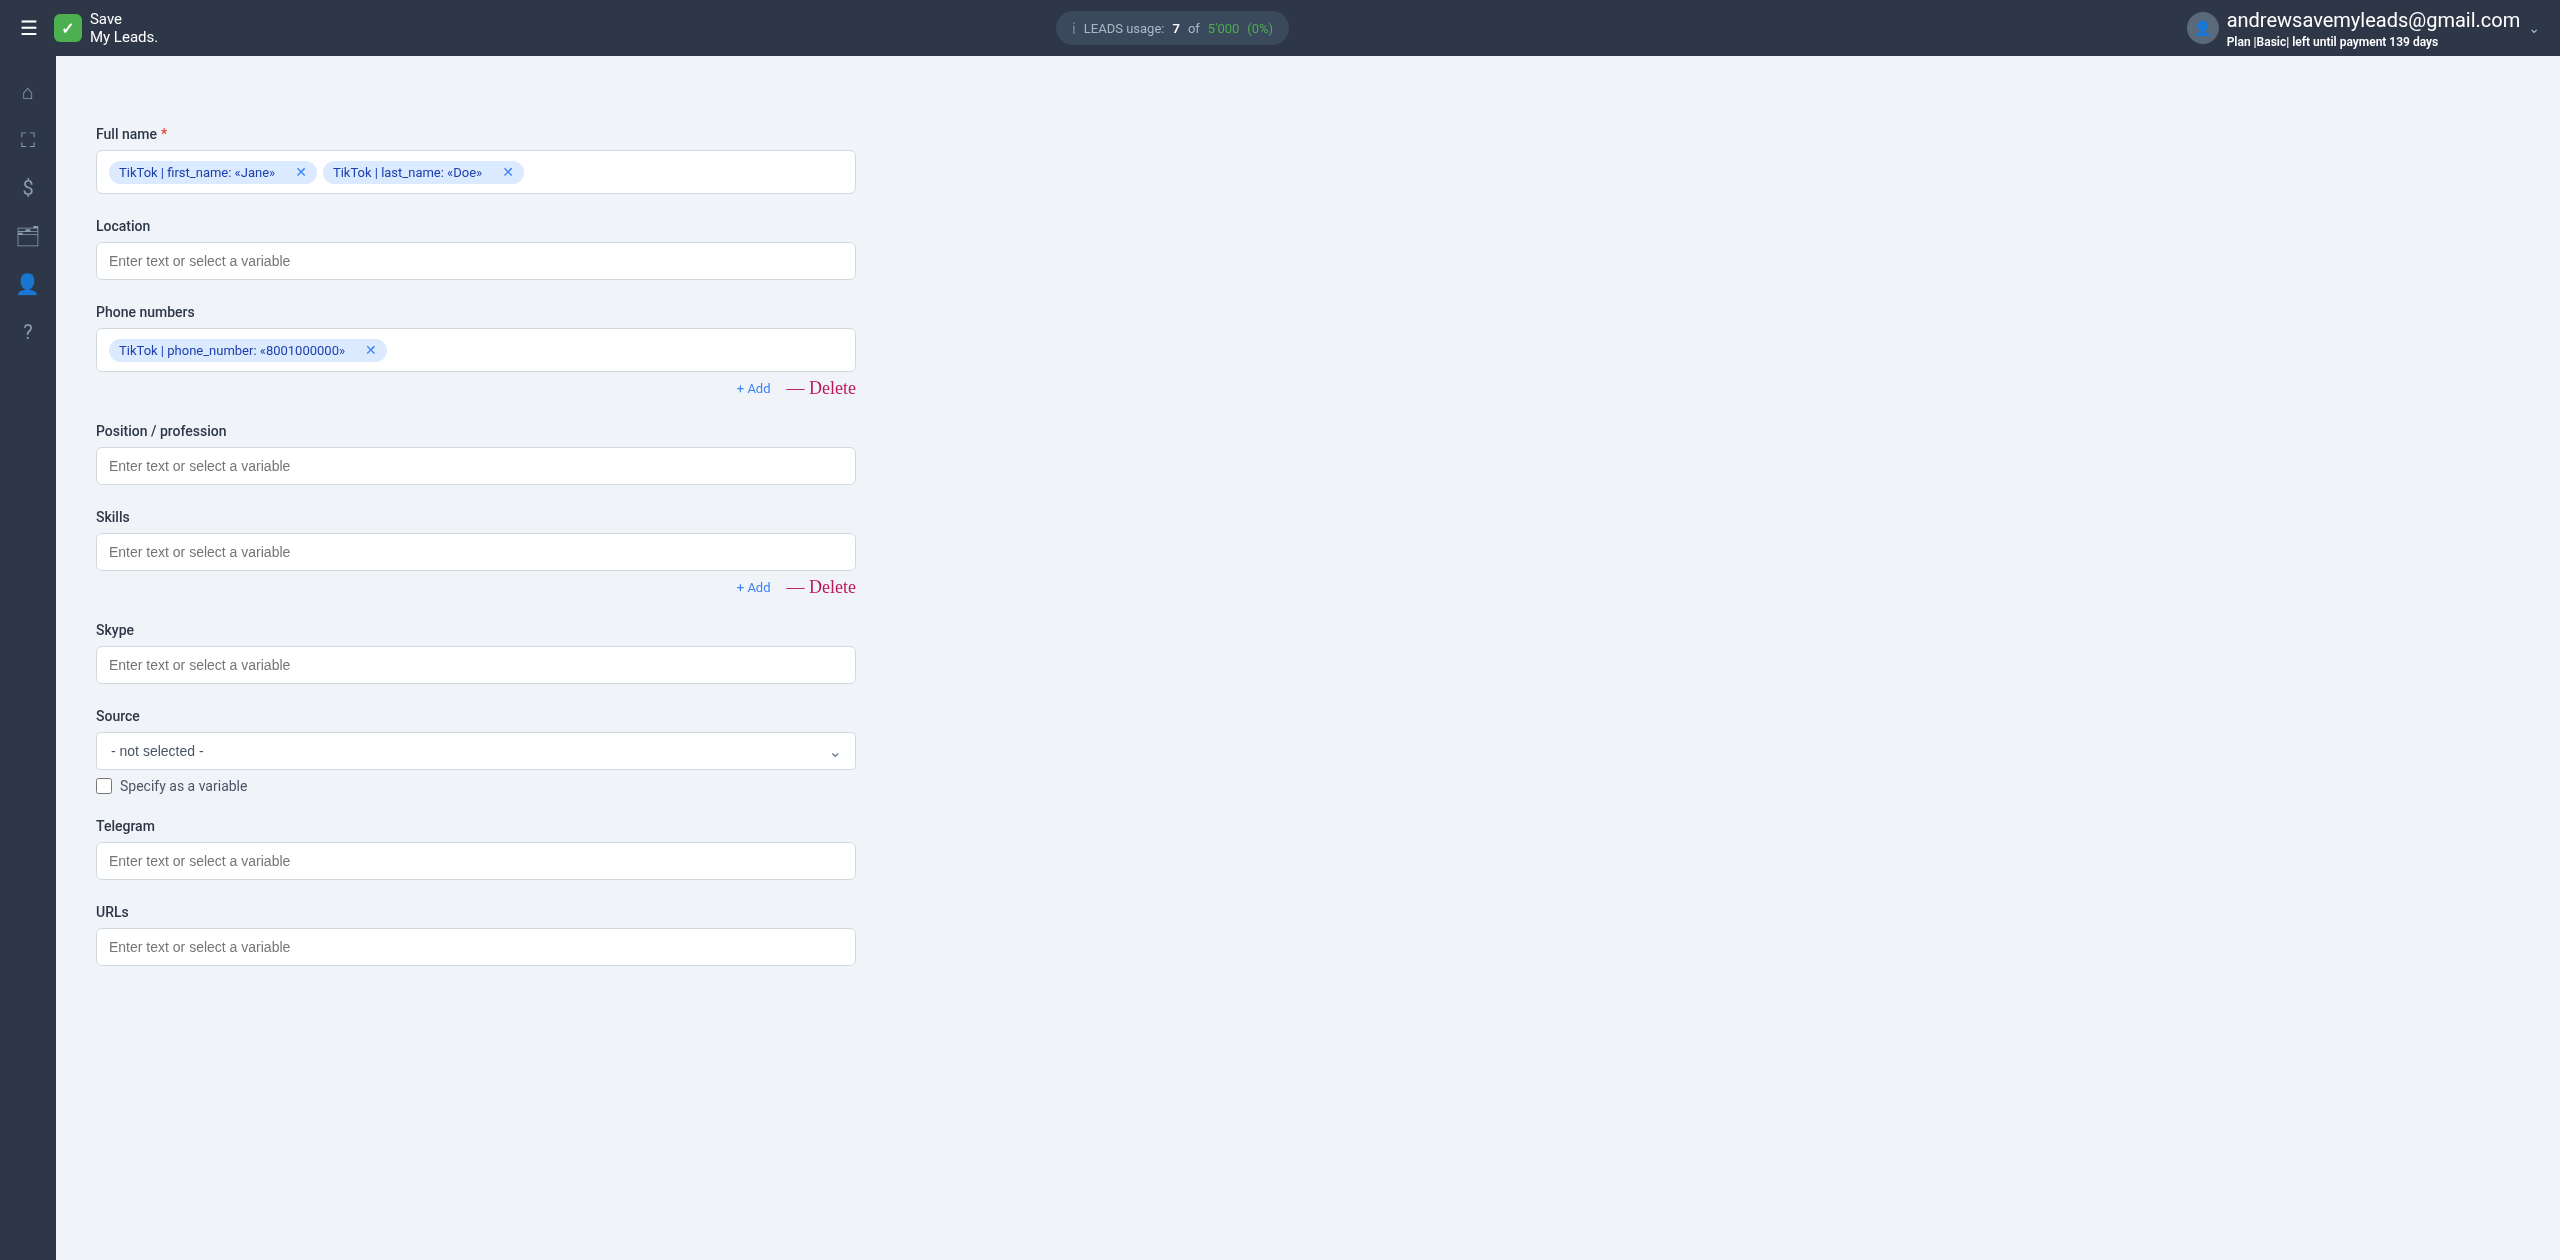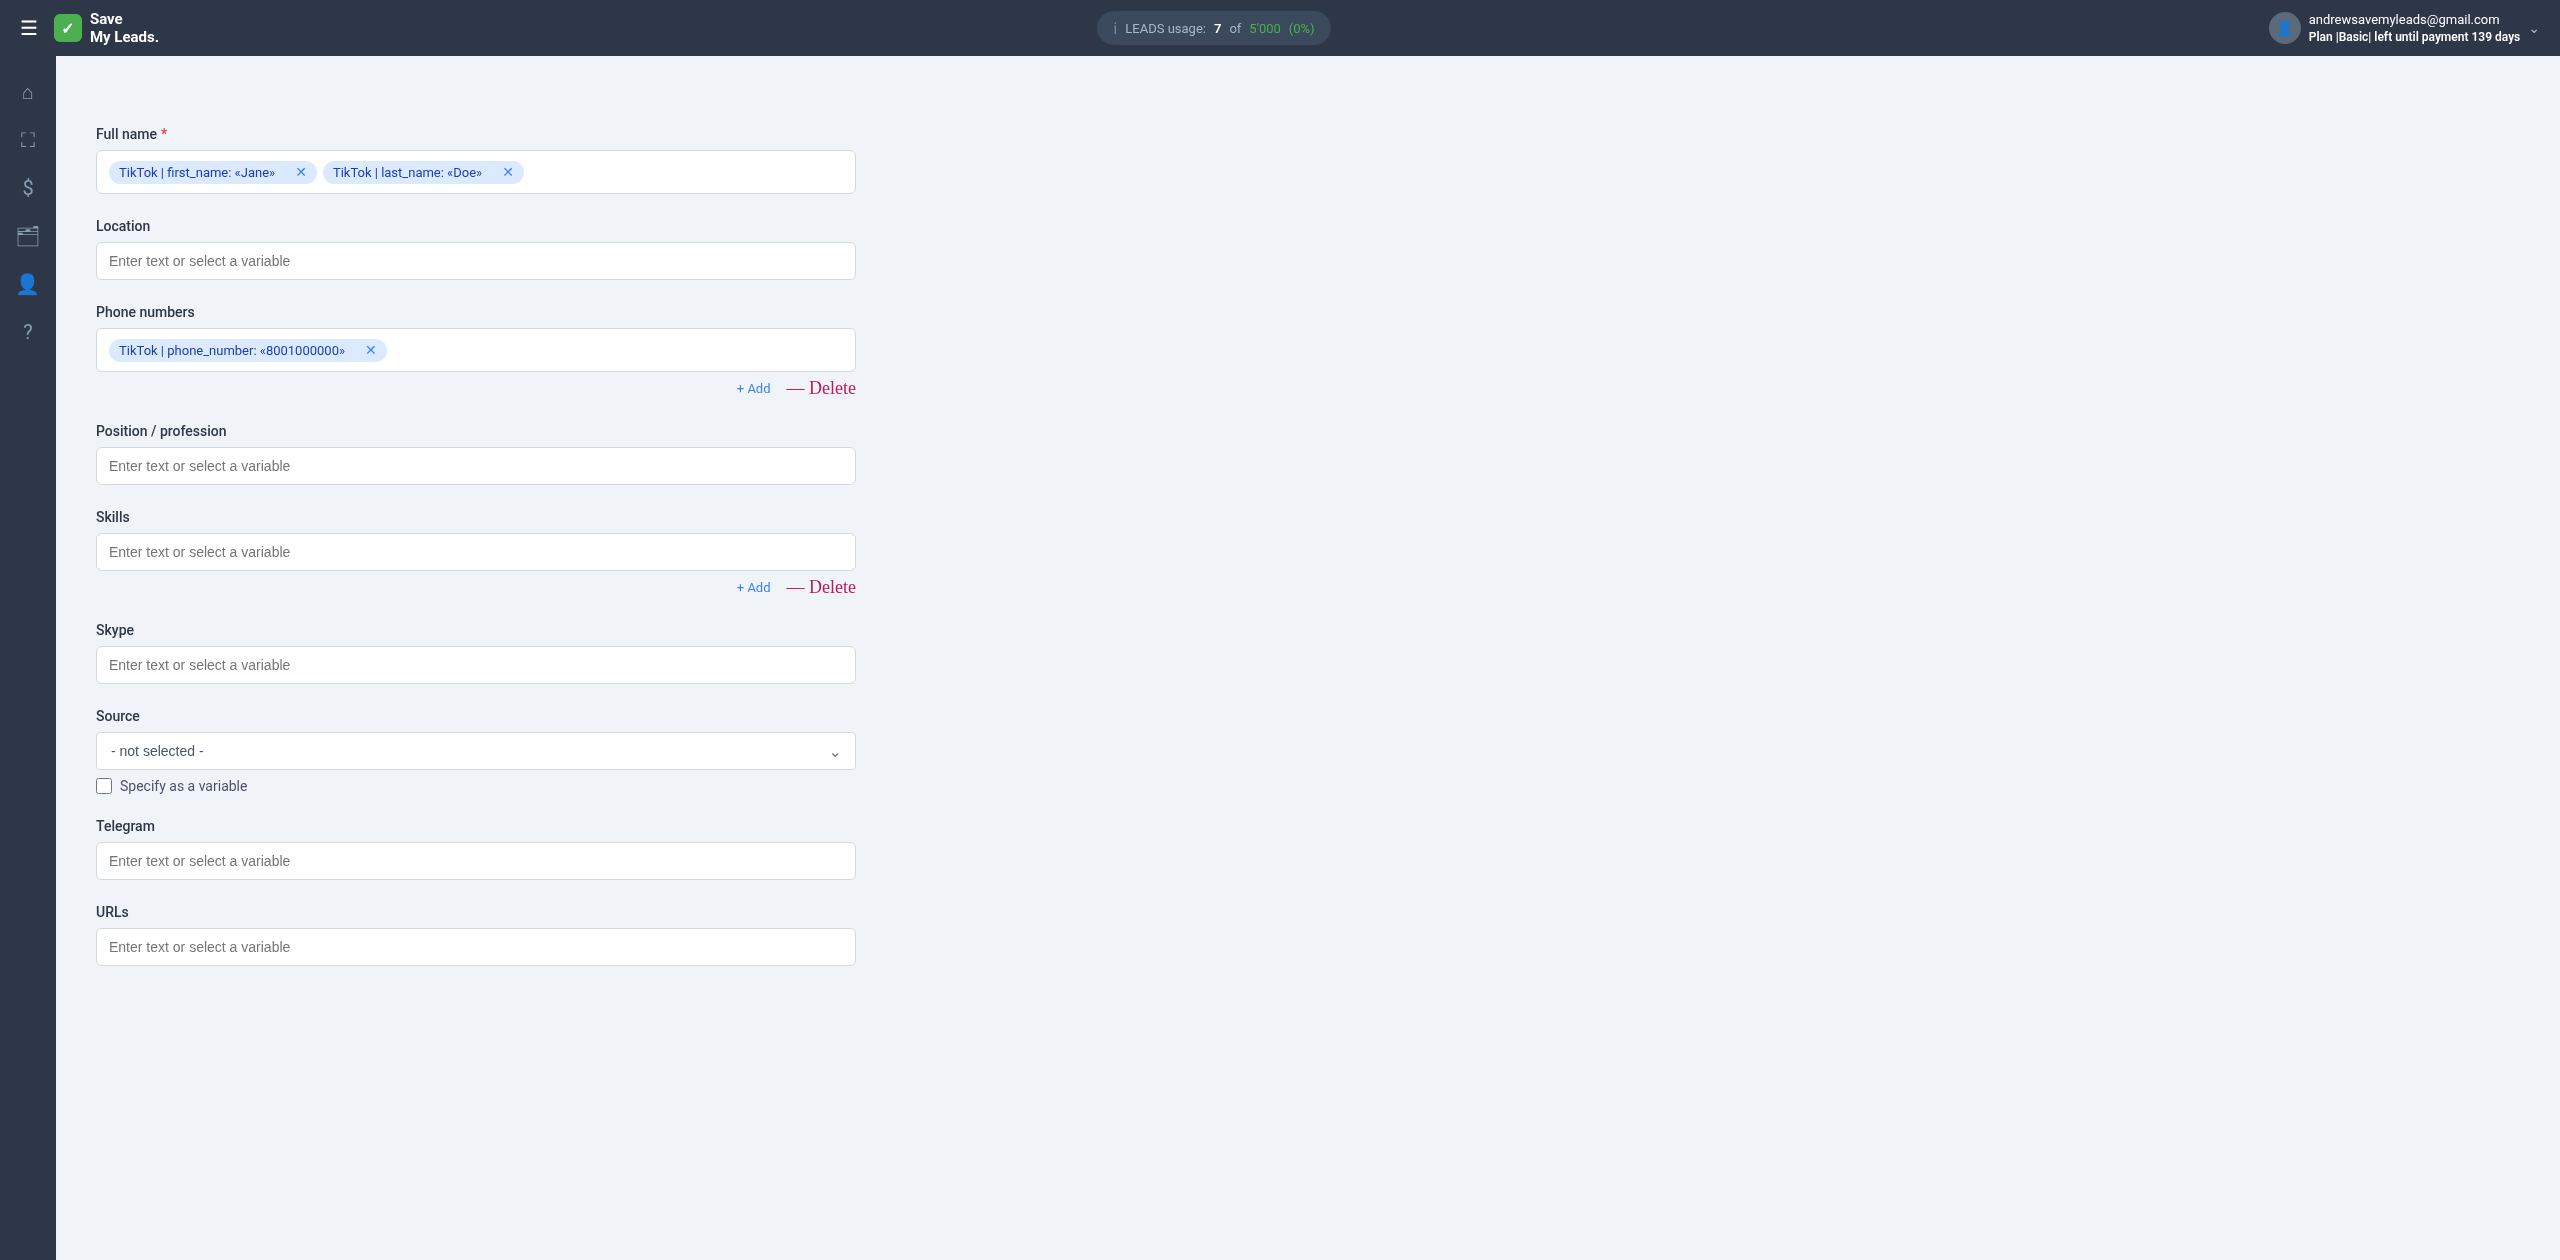--- a/index.html
+++ b/index.html
@@ -18,38 +18,38 @@
     .header-left { display: flex; align-items: center; gap: 16px; }
     .hamburger { color: #fff; font-size: 20px; cursor: pointer; }
     .logo { display: flex; align-items: center; gap: 8px; }
     .logo-icon {
       width: 28px; height: 28px;
       background: #4caf50;
       border-radius: 6px;
       display: flex; align-items: center; justify-content: center;
       color: white; font-size: 16px; font-weight: bold;
     }
-    .logo-text { color: white; font-size: 15px; font-weight: 700; line-height: 1.2; }
+    .logo-text { color: white; font-size: 15px; font-weight: 400; line-height: 1.2; }
 
     .header-center { display: flex; align-items: center; gap: 8px; }
     .leads-badge {
       background: #3a4a5c;
       border-radius: 20px;
       padding: 6px 16px;
       display: flex; align-items: center; gap: 8px;
       color: #aab8c8; font-size: 13px;
     }
     .leads-badge .info-icon { color: #6b8ba4; font-size: 16px; }
     .leads-count { color: white; font-weight: 600; }
     .leads-green { color: #4caf50; }
 
     .header-right { display: flex; align-items: center; gap: 8px; color: #cdd8e3; font-size: 13px; }
     .avatar { width: 32px; height: 32px; border-radius: 50%; background: #5a6a7a; display: flex; align-items: center; justify-content: center; color: white; font-size: 14px; }
     .account-info { line-height: 1.4; }
-    .account-email { color: white; font-size: 13px; }
+    .account-email { color: white; font-size: 20px; }
     .account-plan { color: #aab8c8; font-size: 12px; }
     .account-plan span { color: white; font-weight: 600; }
     .chevron-down { color: #aab8c8; font-size: 14px; }
 
     
     .main-layout { display: flex; flex: 1; overflow: hidden; }
 
     
     .sidebar {
       width: 56px;

